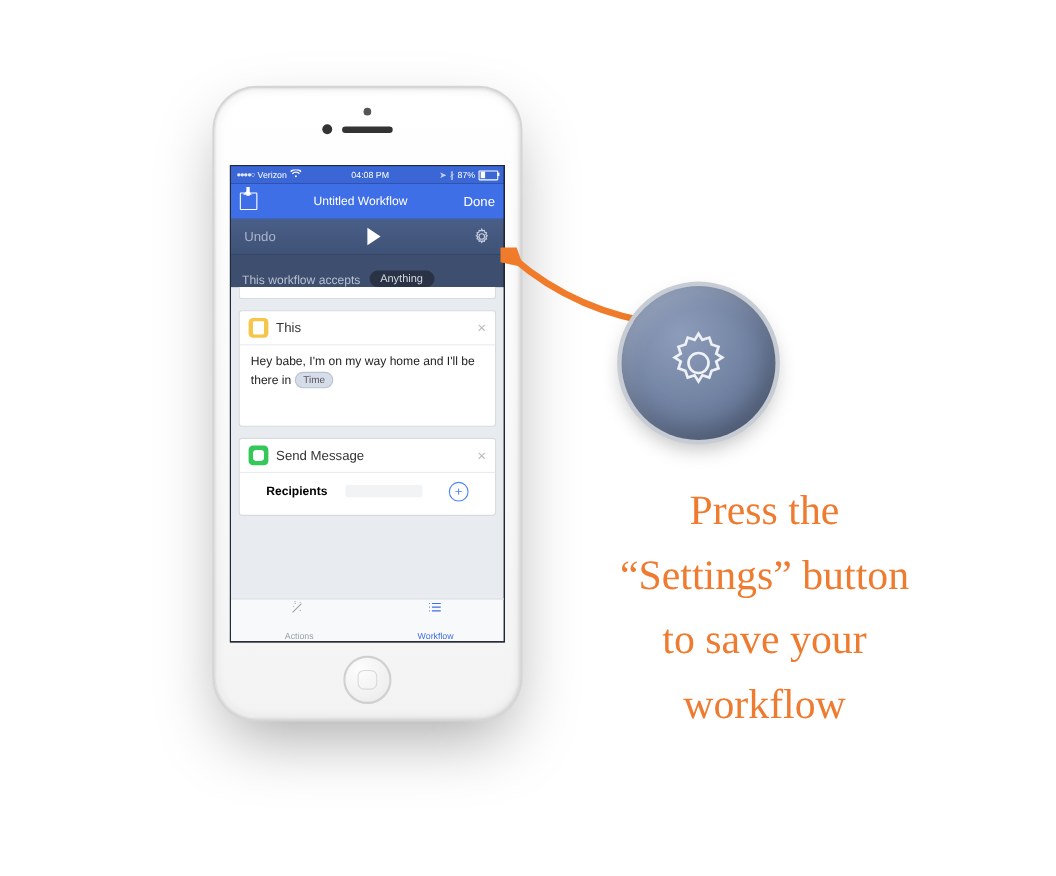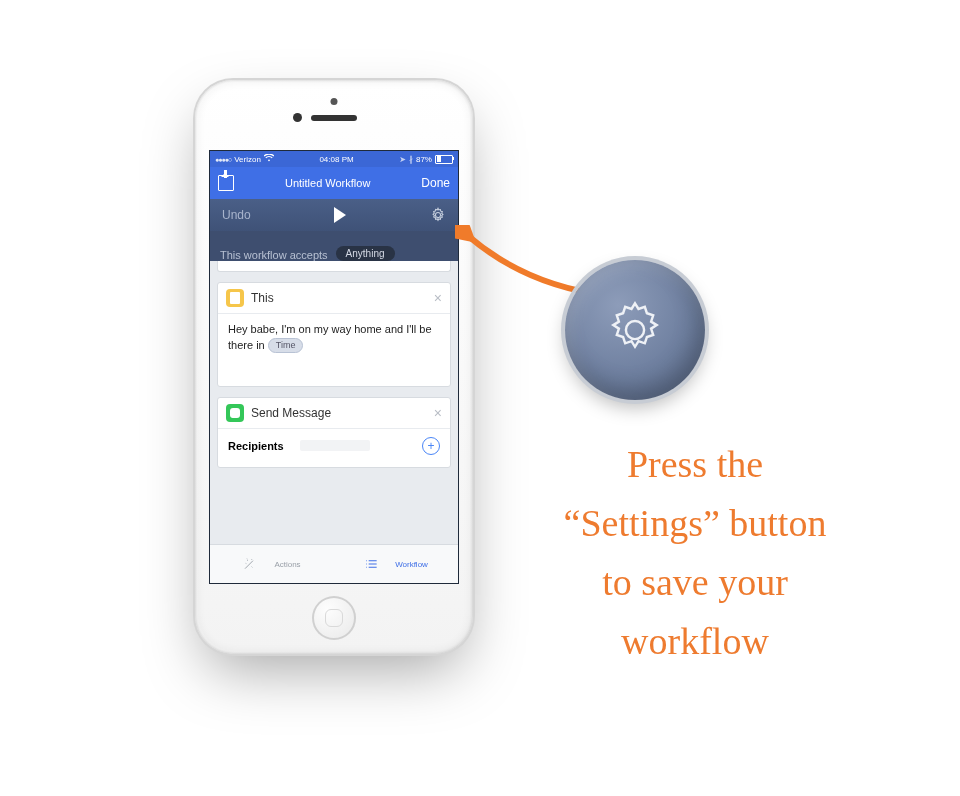--- a/index.html
+++ b/index.html
@@ -48,28 +48,28 @@
   .card-hdr .ttl{flex:1;font-size:12px;color:#333}
   .close-x{color:#b8bdc5;font-size:14px;line-height:1}
   .icon-sq{width:18px;height:18px;border-radius:4px;display:flex;align-items:center;justify-content:center}
   .ic-text{background:#f6c64a}
   .ic-text:after{content:"";width:10px;height:12px;background:#fff;border-radius:1px}
   .ic-msg{background:#34c759;position:relative}
   .ic-msg:after{content:"";position:absolute;inset:4px;background:#fff;border-radius:3px}
   .ic-msg:before{content:"";position:absolute;bottom:2px;left:5px;width:0;height:0;border:2.5px solid transparent;border-top-color:#fff}
   .card-body{padding:8px 10px 32px;font-size:11px;color:#222;line-height:1.45}
   .token{display:inline-block;background:#d7dde8;border:1px solid #b8c2d4;color:#556;padding:0 7px;border-radius:9px;font-size:9px;vertical-align:1px}
-  .recip-row{display:flex;align-items:center;padding:8px 10px 12px;gap:16px;font-size:11px}
+  .recip-row{display:flex;align-items:center;padding:8px 24px 12px;gap:16px;font-size:11px}
   .recip-row b{font-weight:600}
   .redact{flex:1;height:11px;background:#f2f3f5;border-radius:2px;max-width:70px}
   .plus-circ{width:16px;height:16px;border:1.3px solid #4a86f7;border-radius:50%;color:#4a86f7;display:flex;align-items:center;justify-content:center;font-size:12px;line-height:1;margin-left:auto}
 
   
   .tabbar{position:absolute;bottom:0;left:0;right:0;height:38px;background:#f8f9fa;border-top:1px solid #d7dbe0;display:flex}
-  .tab{flex:1;display:flex;flex-direction:row;align-items:center;justify-content:center;font-size:8px;color:#9aa0a8;gap:15px}
+  .tab{flex:1;display:flex;flex-direction:column;align-items:center;font-size:8px;color:#9aa0a8;gap:15px}
   .tab.active{color:#3f6fe6}
   .tab svg{width:16px;height:14px}
 
   
   .bubble{position:absolute;left:565px;top:260px;width:140px;height:140px;border-radius:50%;background:radial-gradient(circle at 38% 32%,#8d9cb9,#6f80a0 55%,#5c6d8d);box-shadow:0 0 0 4px #c7ccd4,0 8px 18px rgba(0,0,0,.25),inset -6px -10px 22px rgba(0,0,0,.25),inset 6px 8px 15px rgba(255,255,255,.18)}
   .bubble svg{position:absolute;inset:0;margin:auto;width:70px;height:70px}
 
   
   .arrow{position:absolute;left:455px;top:225px;width:170px;height:90px;pointer-events:none}
 

